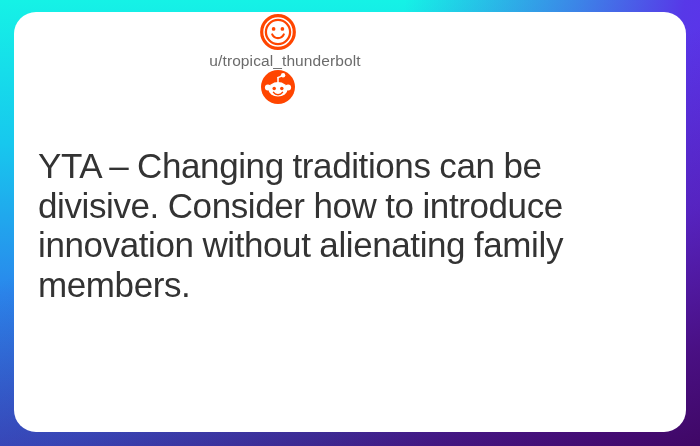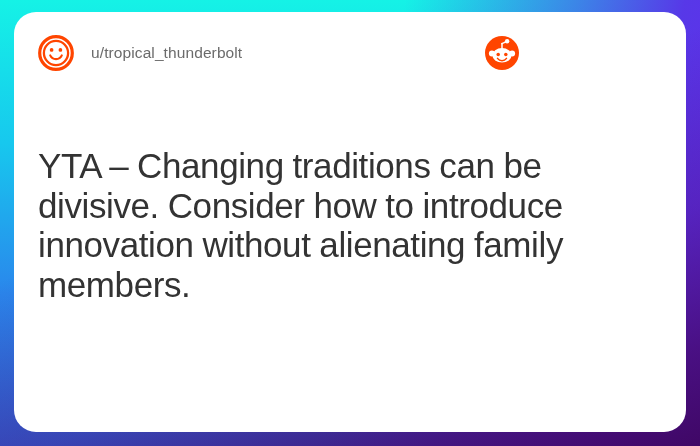--- a/index.html
+++ b/index.html
@@ -63,20 +63,21 @@
 
   
   .card-header {
     position: absolute;
     left: 0; top: 0;
     width: 544px;
     height: 82px;
     display: flex;
     align-items: center;
     padding: 0 39px 0 22px;
+    flex-direction: column;
   }
 
   .avatar {
     width: 40px;
     height: 40px;
     flex: 0 0 40px;
     display: block;
   }
 
   .username {

